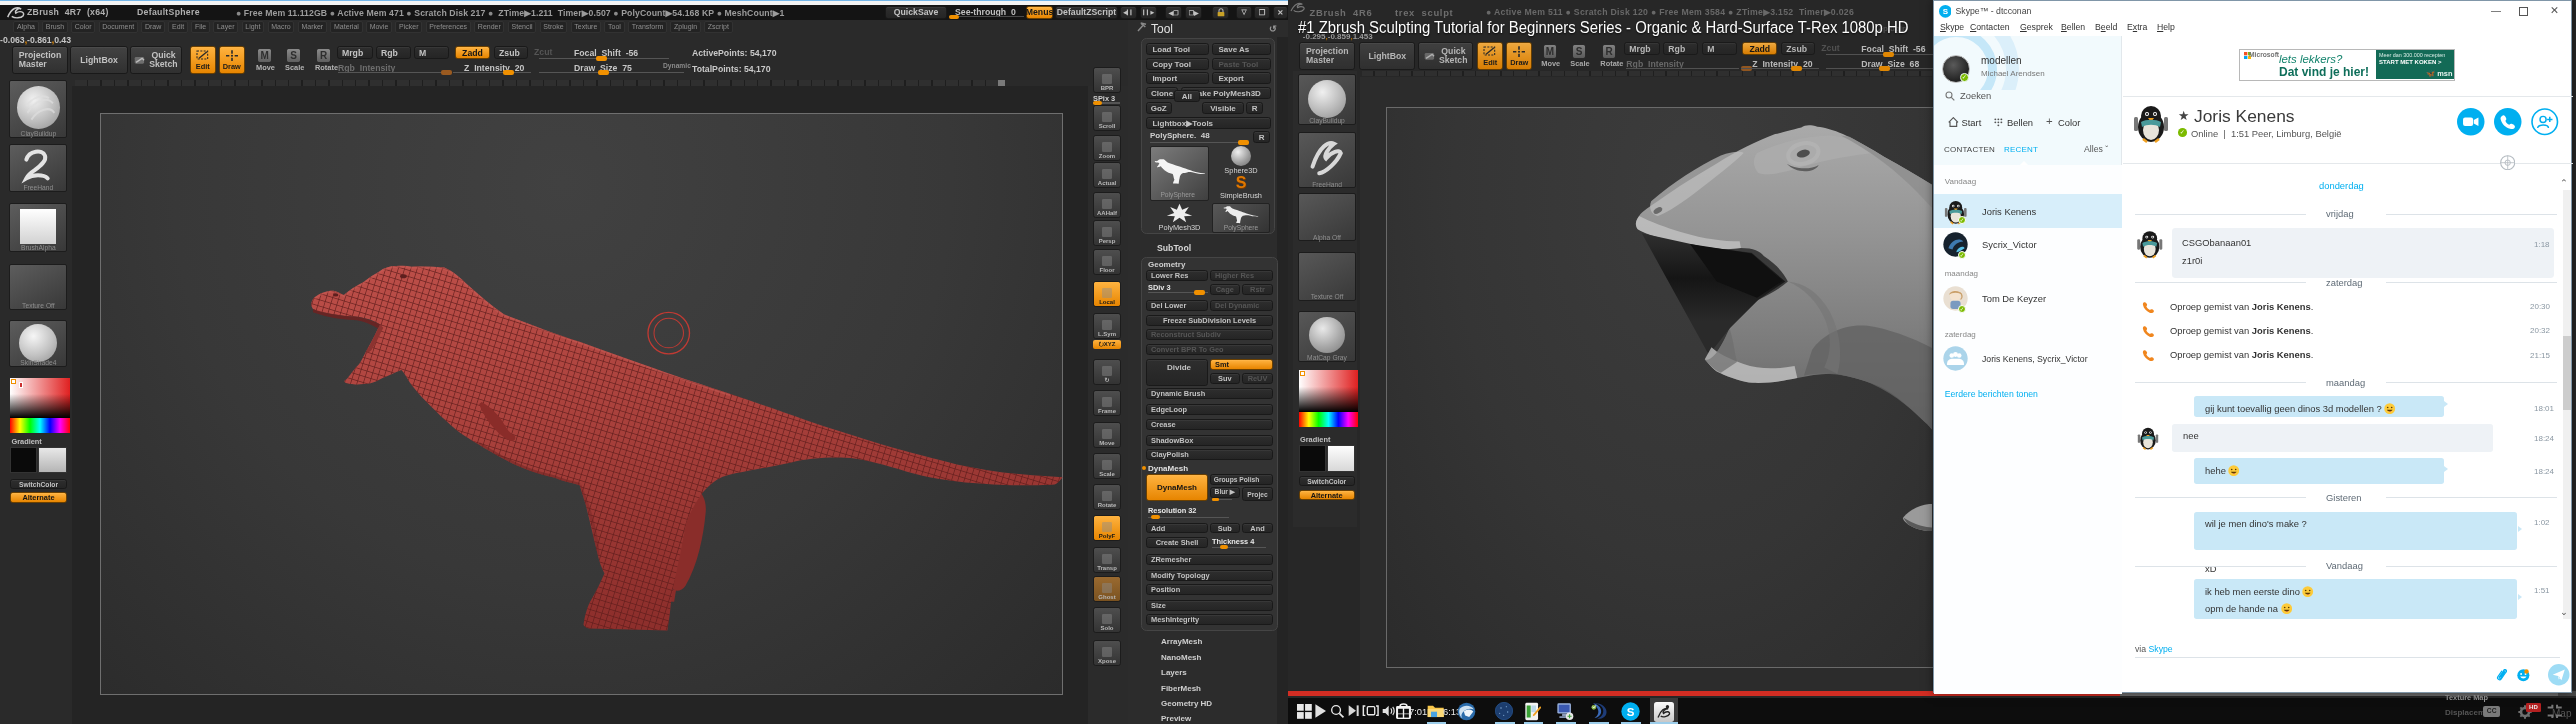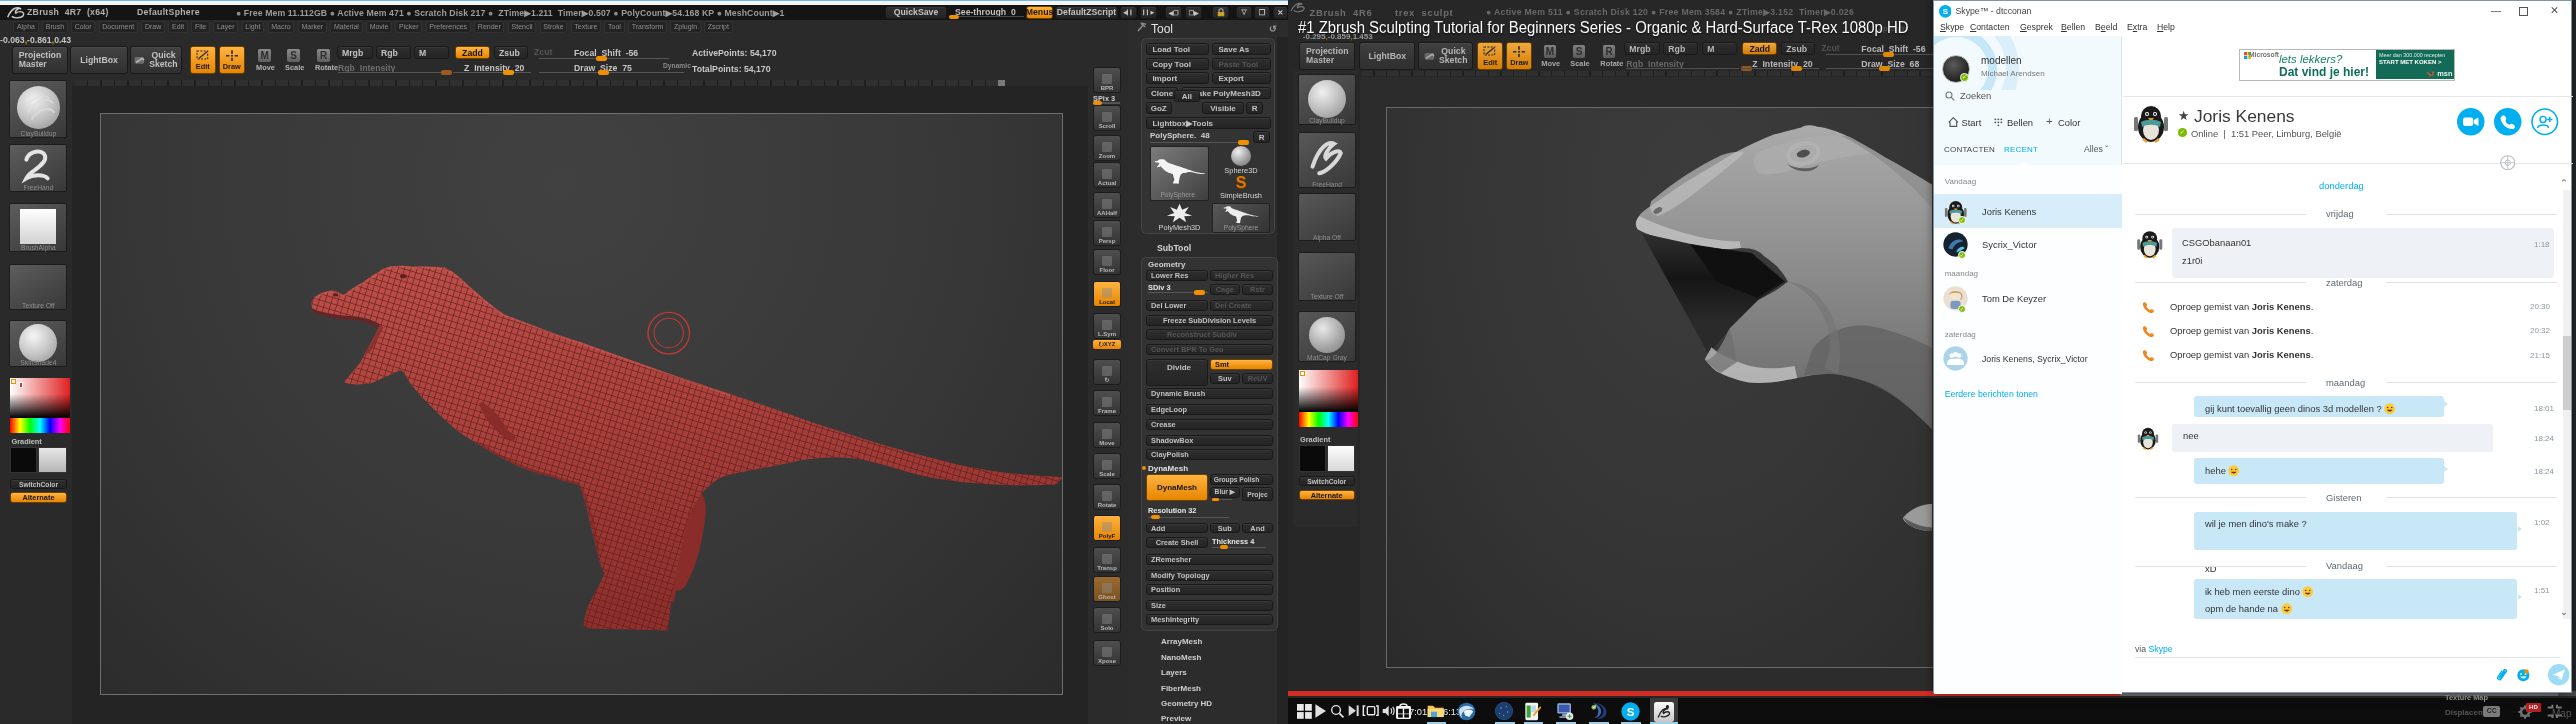--- a/index.html
+++ b/index.html
@@ -316,23 +316,23 @@
 <div class="ab" style="left:1141px;top:257px;width:137px;height:374px;background:#333;border:0.7px solid #454545;border-radius:5.4px"></div>
 <div class="ab" style="left:1148px;top:260px;font-size:8px;color:#cfcfcf;font-weight:bold;white-space:nowrap;">Geometry</div>
 <div class="zb dk" style="left:1146px;top:270px;width:62px;height:10.7px;font-size:7.4px;justify-content:flex-start;padding-left:4px">Lower Res</div>
 <div class="zb dk dis" style="left:1210px;top:270px;width:63px;height:10.7px;font-size:7.4px;justify-content:flex-start;padding-left:4px">Higher Res</div>
 <div class="ab" style="left:1148px;top:283px;font-size:7.4px;color:#e8e8e8;font-weight:bold;white-space:nowrap;">SDiv&nbsp;3</div>
 <div class="ab" style="left:1148px;top:292px;width:60px;height:1.3px;background:#555"></div>
 <div class="ab" style="left:1194px;top:290px;width:10.7px;height:4.7px;background:#f09000;border-radius:2px"></div>
 <div class="zb dk dis" style="left:1210px;top:284px;width:29.5px;height:10.7px;font-size:7.4px;">Cage</div>
 <div class="zb dk dis" style="left:1242px;top:284px;width:31px;height:10.7px;font-size:7.4px;">Rstr</div>
 <div class="zb dk" style="left:1146px;top:300px;width:62px;height:10.7px;font-size:7.4px;justify-content:flex-start;padding-left:4px">Del Lower</div>
-<div class="zb dk dis" style="left:1210px;top:300px;width:63px;height:10.7px;font-size:7.4px;justify-content:flex-start;padding-left:4px">Del Create</div>
+<div class="zb dk dis" style="left:1210px;top:300px;width:63px;height:10.7px;font-size:7.4px;justify-content:flex-start;padding-left:4px">Del Dynamic</div>
 <div class="zb dk" style="left:1146px;top:315px;width:127px;height:10.7px;font-size:7.4px;">Freeze SubDivision Levels</div>
-<div class="zb dk dis" style="left:1146px;top:329px;width:127px;height:10.7px;font-size:7.4px;justify-content:flex-start;padding-left:20px">Reconstruct Subdiv</div>
+<div class="zb dk dis" style="left:1146px;top:329px;width:127px;height:10.7px;font-size:7.4px;justify-content:flex-start;padding-left:4px">Reconstruct Subdiv</div>
 <div class="zb dk dis" style="left:1146px;top:344px;width:127px;height:10.7px;font-size:7.4px;justify-content:flex-start;padding-left:4px">Convert BPR To Geo</div>
 <div class="zb dk" style="left:1146px;top:359px;width:62px;height:27px;font-size:8px;justify-content:flex-start;padding-left:20px;align-items:flex-start;padding-top:2.7px">Divide</div>
 <div class="zb or" style="left:1210px;top:359px;width:63px;height:11.4px;font-size:7.4px;justify-content:flex-start;padding-left:4px">Smt</div>
 <div class="zb dk" style="left:1210px;top:373px;width:29.5px;height:11.4px;font-size:7.4px;">Suv</div>
 <div class="zb dk dis" style="left:1242px;top:373px;width:31px;height:11.4px;font-size:7.4px;">ReUV</div>
 <div class="zb dk" style="left:1146px;top:388px;width:127px;height:10.7px;font-size:7.4px;justify-content:flex-start;padding-left:4px">Dynamic Brush</div>
 <div class="zb dk" style="left:1146px;top:404px;width:127px;height:10.7px;font-size:7.4px;justify-content:flex-start;padding-left:4px">EdgeLoop</div>
 <div class="zb dk" style="left:1146px;top:419px;width:127px;height:10.7px;font-size:7.4px;justify-content:flex-start;padding-left:4px">Crease</div>
 <div class="zb dk" style="left:1146px;top:435px;width:127px;height:10.7px;font-size:7.4px;justify-content:flex-start;padding-left:4px">ShadowBox</div>
 <div class="zb dk" style="left:1146px;top:449px;width:127px;height:10.7px;font-size:7.4px;justify-content:flex-start;padding-left:4px">ClayPolish</div>

